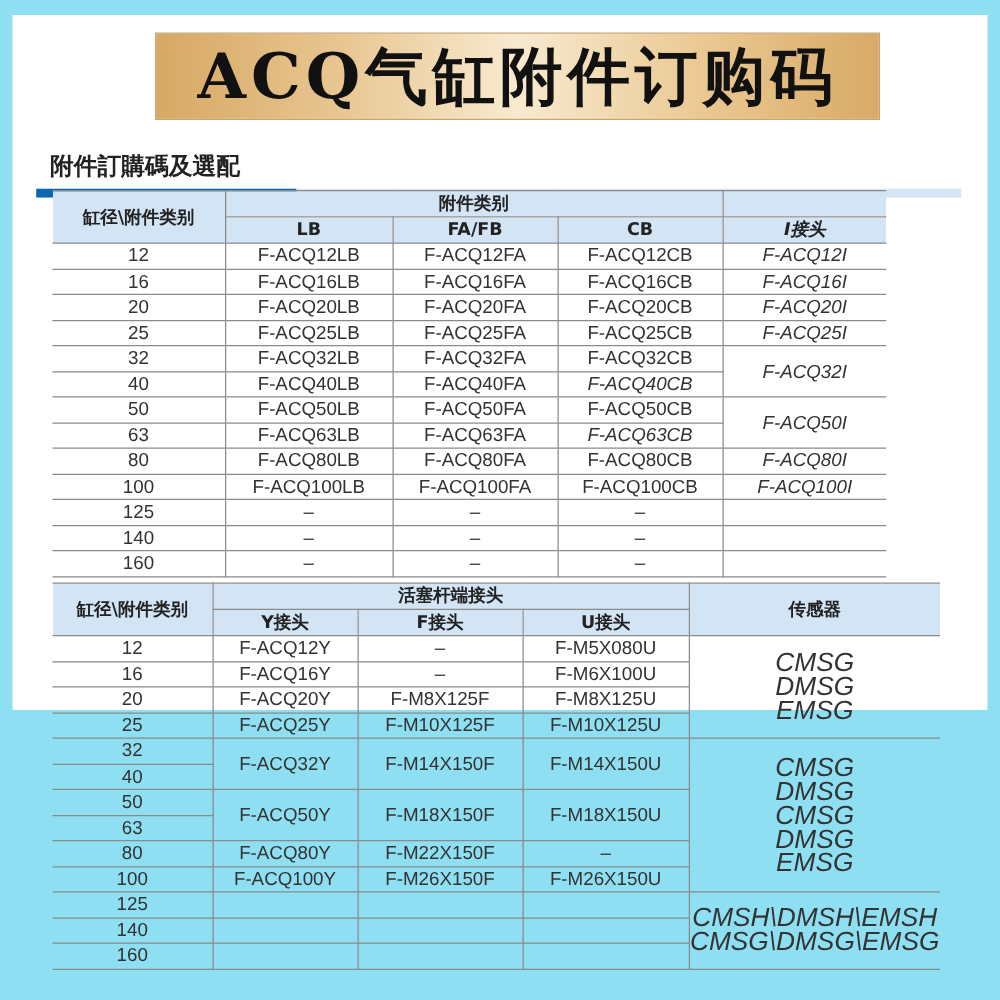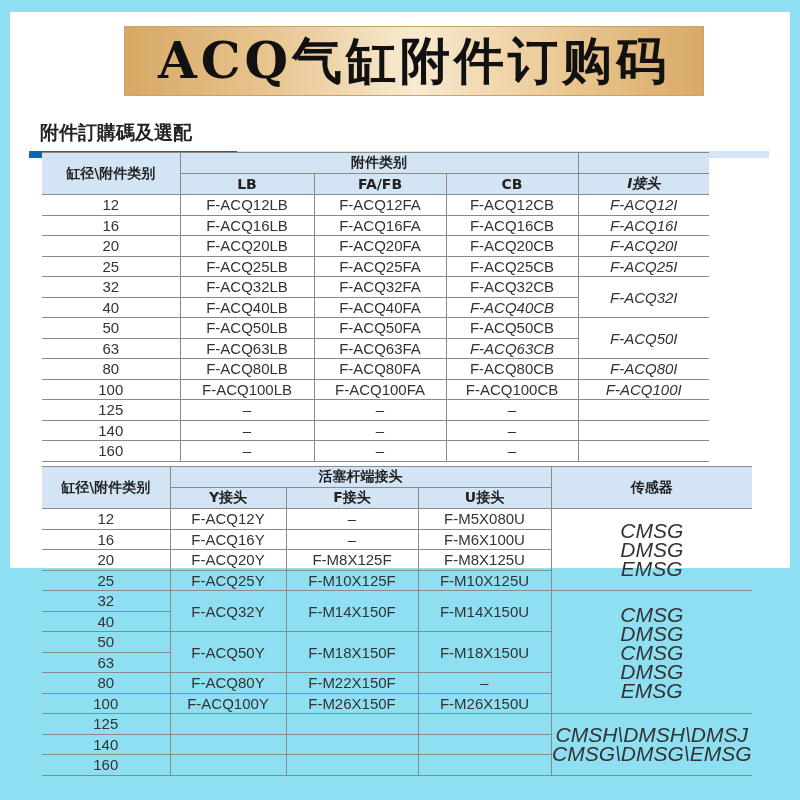--- a/index.html
+++ b/index.html
@@ -266,21 +266,21 @@
         <td>F-ACQ100Y</td>
         <td>F-M26X150F</td>
         <td>F-M26X150U</td>
       </tr>
   <tr class="r">
         <td>125</td>
         <td></td>
         <td></td>
         <td></td>
     <td rowspan="3" class="sensor">
-          <div>CMSH\DMSH\DMSJ</div>
+          <div>CMSH\DMSH\EMSH</div>
           <div>CMSG\DMSG\EMSG</div>
         </td>
       </tr>
   <tr class="r">
         <td>140</td>
         <td></td>
         <td></td>
         <td></td>
       </tr>
   <tr class="r">

